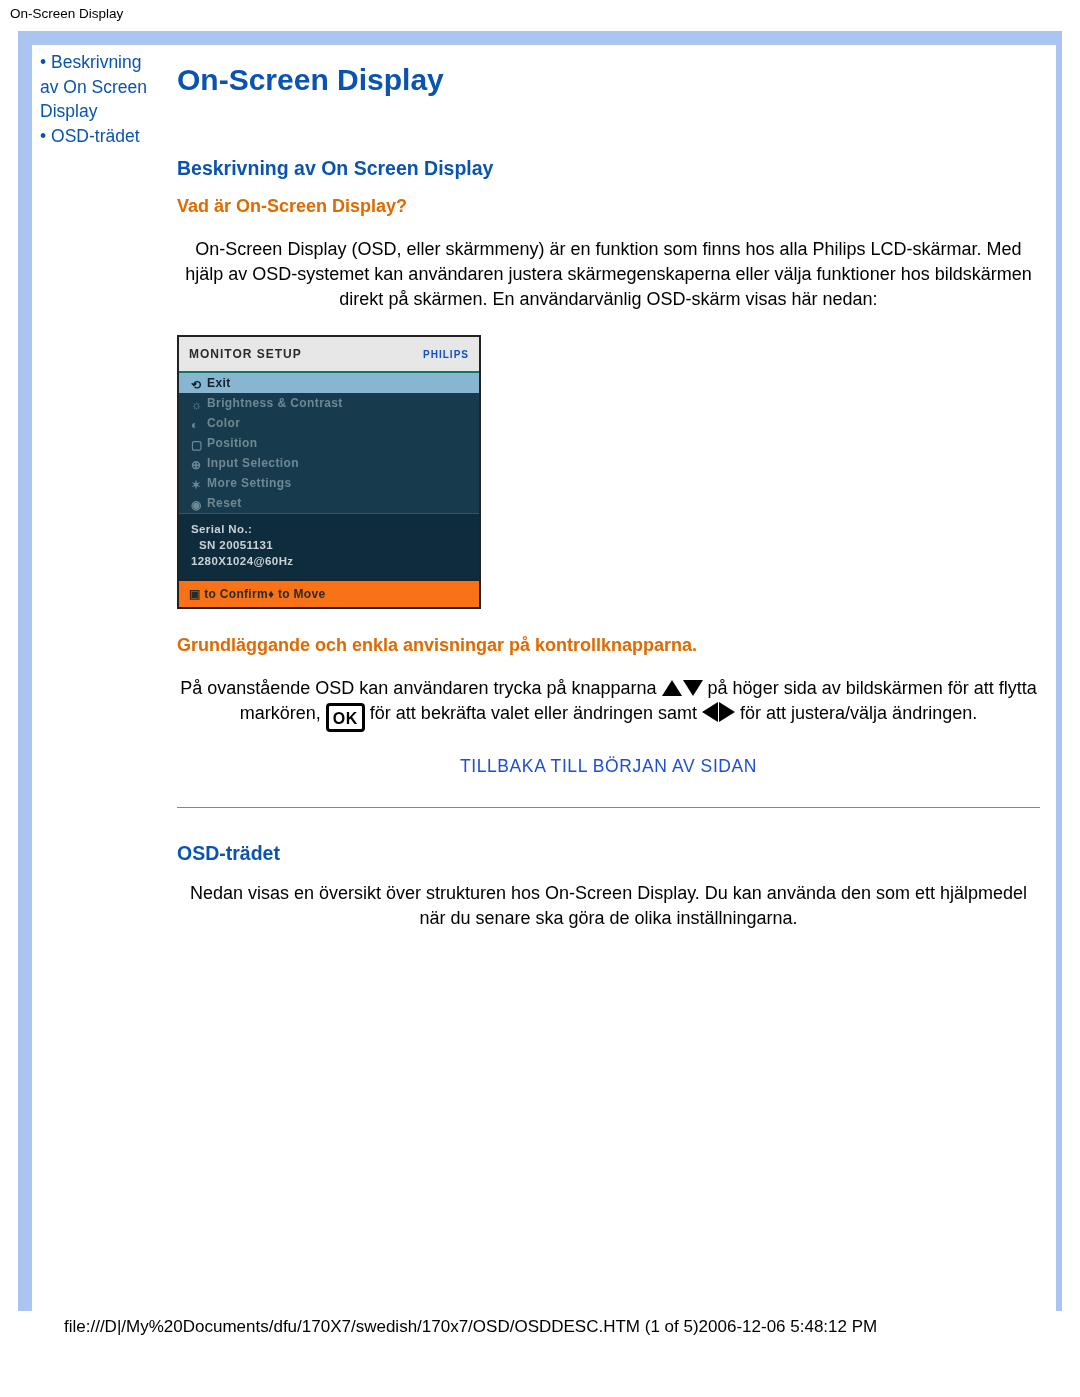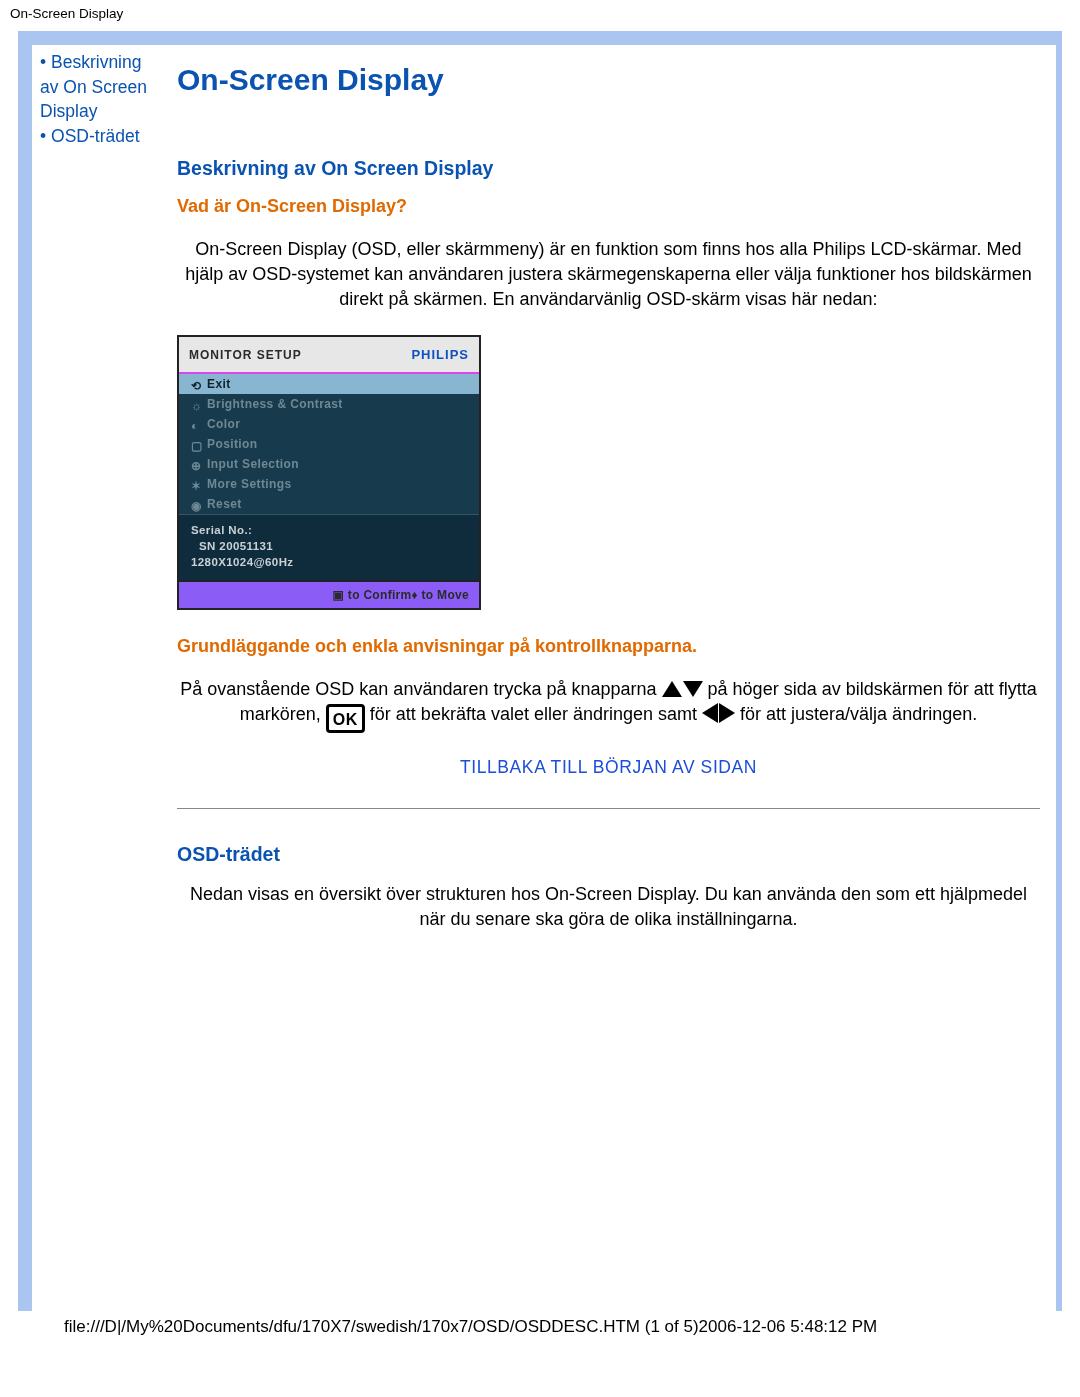--- a/index.html
+++ b/index.html
@@ -97,30 +97,30 @@
     font-size: 13px;
     margin-bottom: 26px;
   }
   .osd-title {
     background: #e7e7e7;
     color: #2a2a2a;
     padding: 10px 10px;
     display: flex;
     justify-content: space-between;
     align-items: center;
-    border-bottom: 2px solid #d946ef;
+    border-bottom: 2px solid #0f766e;
     letter-spacing: 1px;
     font-size: 12px;
     gap: 12px;
   }
   .osd-title .brand {
     color: #1050c0;
     font-weight: bold;
     letter-spacing: 1px;
-    font-size: 13px;
+    font-size: 10px;
     margin-left: 36px;
   }
   .osd-title .mset { font-weight: bold; }
   .osd-body {
     background: #173b4d;
     padding: 0;
   }
   .osd-item {
     padding: 3px 12px;
     font-weight: bold;
@@ -143,28 +143,28 @@
     padding: 8px 12px 10px 12px;
     font-weight: bold;
     font-size: 11.5px;
     color: #c9d2d6;
     letter-spacing: .4px;
     line-height: 1.35;
     border-top: 1px solid #335565;
     background:#0f2c3c;
   }
   .osd-foot {
-    background: #8b5cf6;
+    background: #f97316;
     color: #2b2b2b;
     border-top: 2px solid #222;
     padding: 6px 10px;
     font-weight: bold;
     font-size: 12px;
     display: flex;
-    justify-content: flex-end;
+    justify-content: flex-start;
     letter-spacing: .3px;
   }
   
   .tri-up, .tri-down {
     display: inline-block;
     width: 0; height: 0;
     vertical-align: -2px;
   }
   .tri-up {
     border-left: 10px solid transparent;

